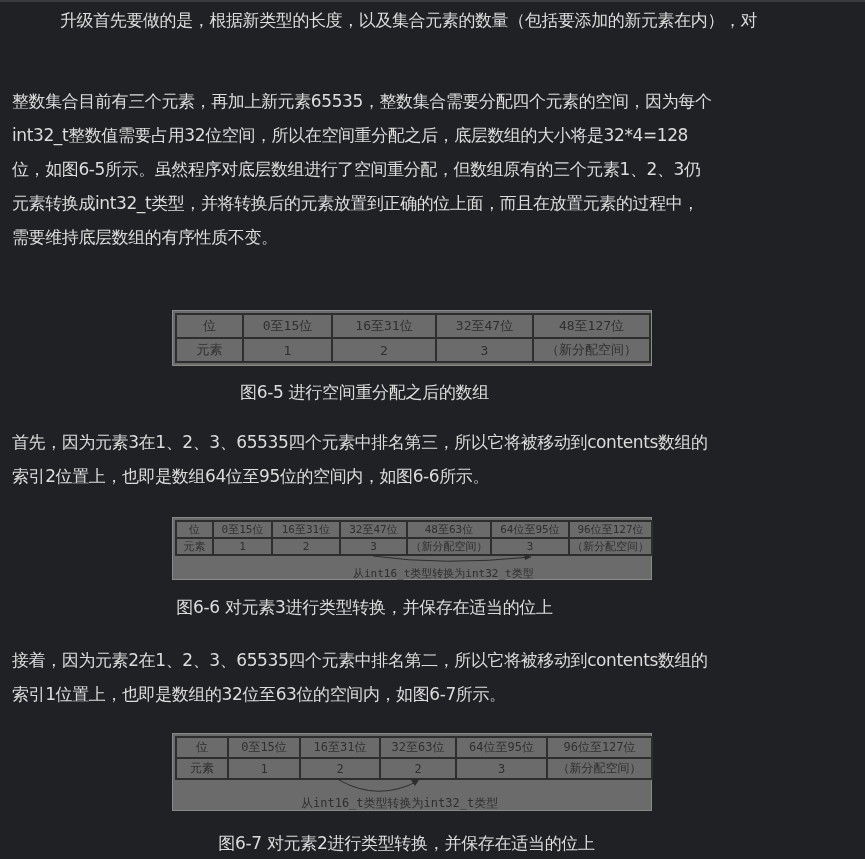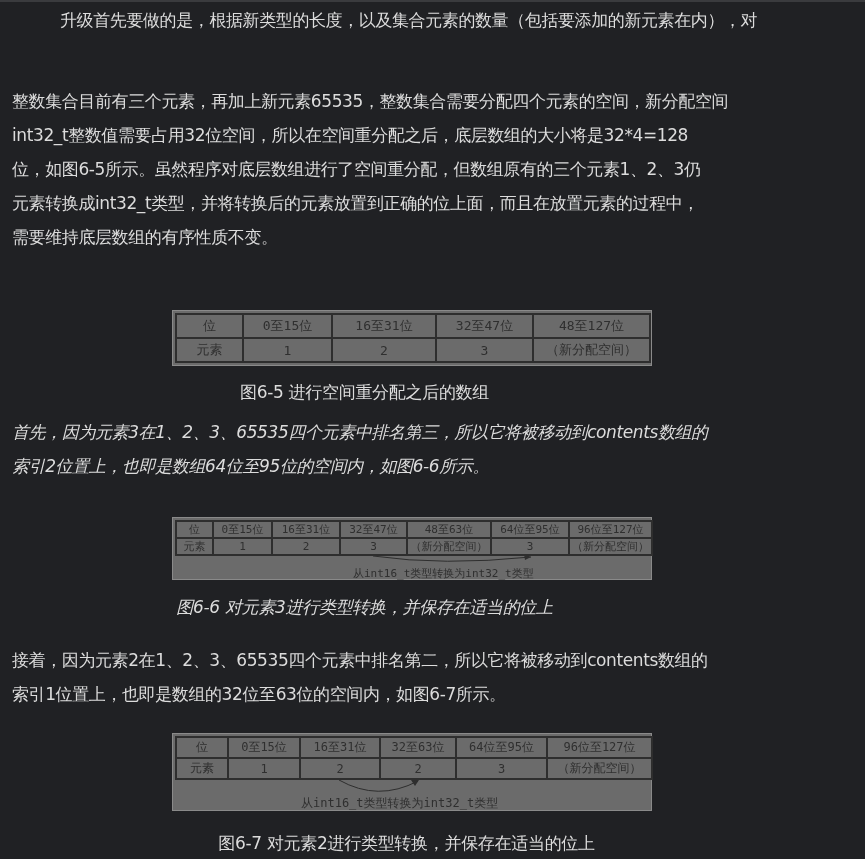--- a/index.html
+++ b/index.html
@@ -78,21 +78,21 @@
 </head>
 <body>
 
 <div class="topline"></div>
 
 <div class="para" style="top:3px;margin-left:48px;">
   <span class="line">升级首先要做的是，根据新类型的长度，以及集合元素的数量（包括要添加的新元素在内），对</span>
 </div>
 
 <div class="para" style="top:84px;">
-  <span class="line">整数集合目前有三个元素，再加上新元素65535，整数集合需要分配四个元素的空间，新分配空间</span>
+  <span class="line">整数集合目前有三个元素，再加上新元素65535，整数集合需要分配四个元素的空间，因为每个</span>
   <span class="line">int32_t整数值需要占用32位空间，所以在空间重分配之后，底层数组的大小将是32*4=128</span>
   <span class="line">位，如图6-5所示。虽然程序对底层数组进行了空间重分配，但数组原有的三个元素1、2、3仍</span>
   <span class="line">元素转换成int32_t类型，并将转换后的元素放置到正确的位上面，而且在放置元素的过程中，</span>
   <span class="line">需要维持底层数组的有序性质不变。</span>
 </div>
 
 <div class="figure fig1" style="left:172px; top:310px; width:480px; height:56px;">
   <table class="bits" style="width:474px;">
     <colgroup>
       <col style="width:67px">
@@ -114,21 +114,21 @@
       <td>1</td>
       <td>2</td>
       <td>3</td>
       <td>（新分配空间）</td>
     </tr>
   </tbody>
     </table>
 </div>
 <div class="caption" style="top:380px;">图6-5 进行空间重分配之后的数组</div>
 
-<div class="para" style="top:415px;font-style:italic;">
+<div class="para" style="top:425px;">
   <span class="line">首先，因为元素3在1、2、3、65535四个元素中排名第三，所以它将被移动到contents数组的</span>
   <span class="line">索引2位置上，也即是数组64位至95位的空间内，如图6-6所示。</span>
 </div>
 
 <div class="figure fig2" style="left:172px; top:517px; width:480px; height:63px;">
   <table class="bits" style="width:476px;">
     <colgroup>
       <col style="width:37px">
         <col style="width:59px">
         <col style="width:68px">
@@ -157,21 +157,21 @@
       <td>（新分配空间）</td>
     </tr>
   </tbody>
     </table>
   <svg class="arrow-svg" width="480" height="63">
     <path d="M 200 38 Q 270 48 358 39" fill="none" stroke="#2e2e2e" stroke-width="1"></path>
     <polygon points="358,39 351,36 352,42" fill="#2e2e2e"></polygon>
   </svg>
   <div class="fig-note" style="left:180px; top:48px; font-size:11px;">从int16_t类型转换为int32_t类型</div>
 </div>
-<div class="caption" style="top:595px;font-style:italic;">图6-6 对元素3进行类型转换，并保存在适当的位上</div>
+<div class="caption" style="top:595px;">图6-6 对元素3进行类型转换，并保存在适当的位上</div>
 
 <div class="para" style="top:643px;">
   <span class="line">接着，因为元素2在1、2、3、65535四个元素中排名第二，所以它将被移动到contents数组的</span>
   <span class="line">索引1位置上，也即是数组的32位至63位的空间内，如图6-7所示。</span>
 </div>
 
 <div class="figure fig3" style="left:172px; top:733px; width:480px; height:78px;">
   <table class="bits" style="width:476px;">
     <colgroup>
       <col style="width:52px">

